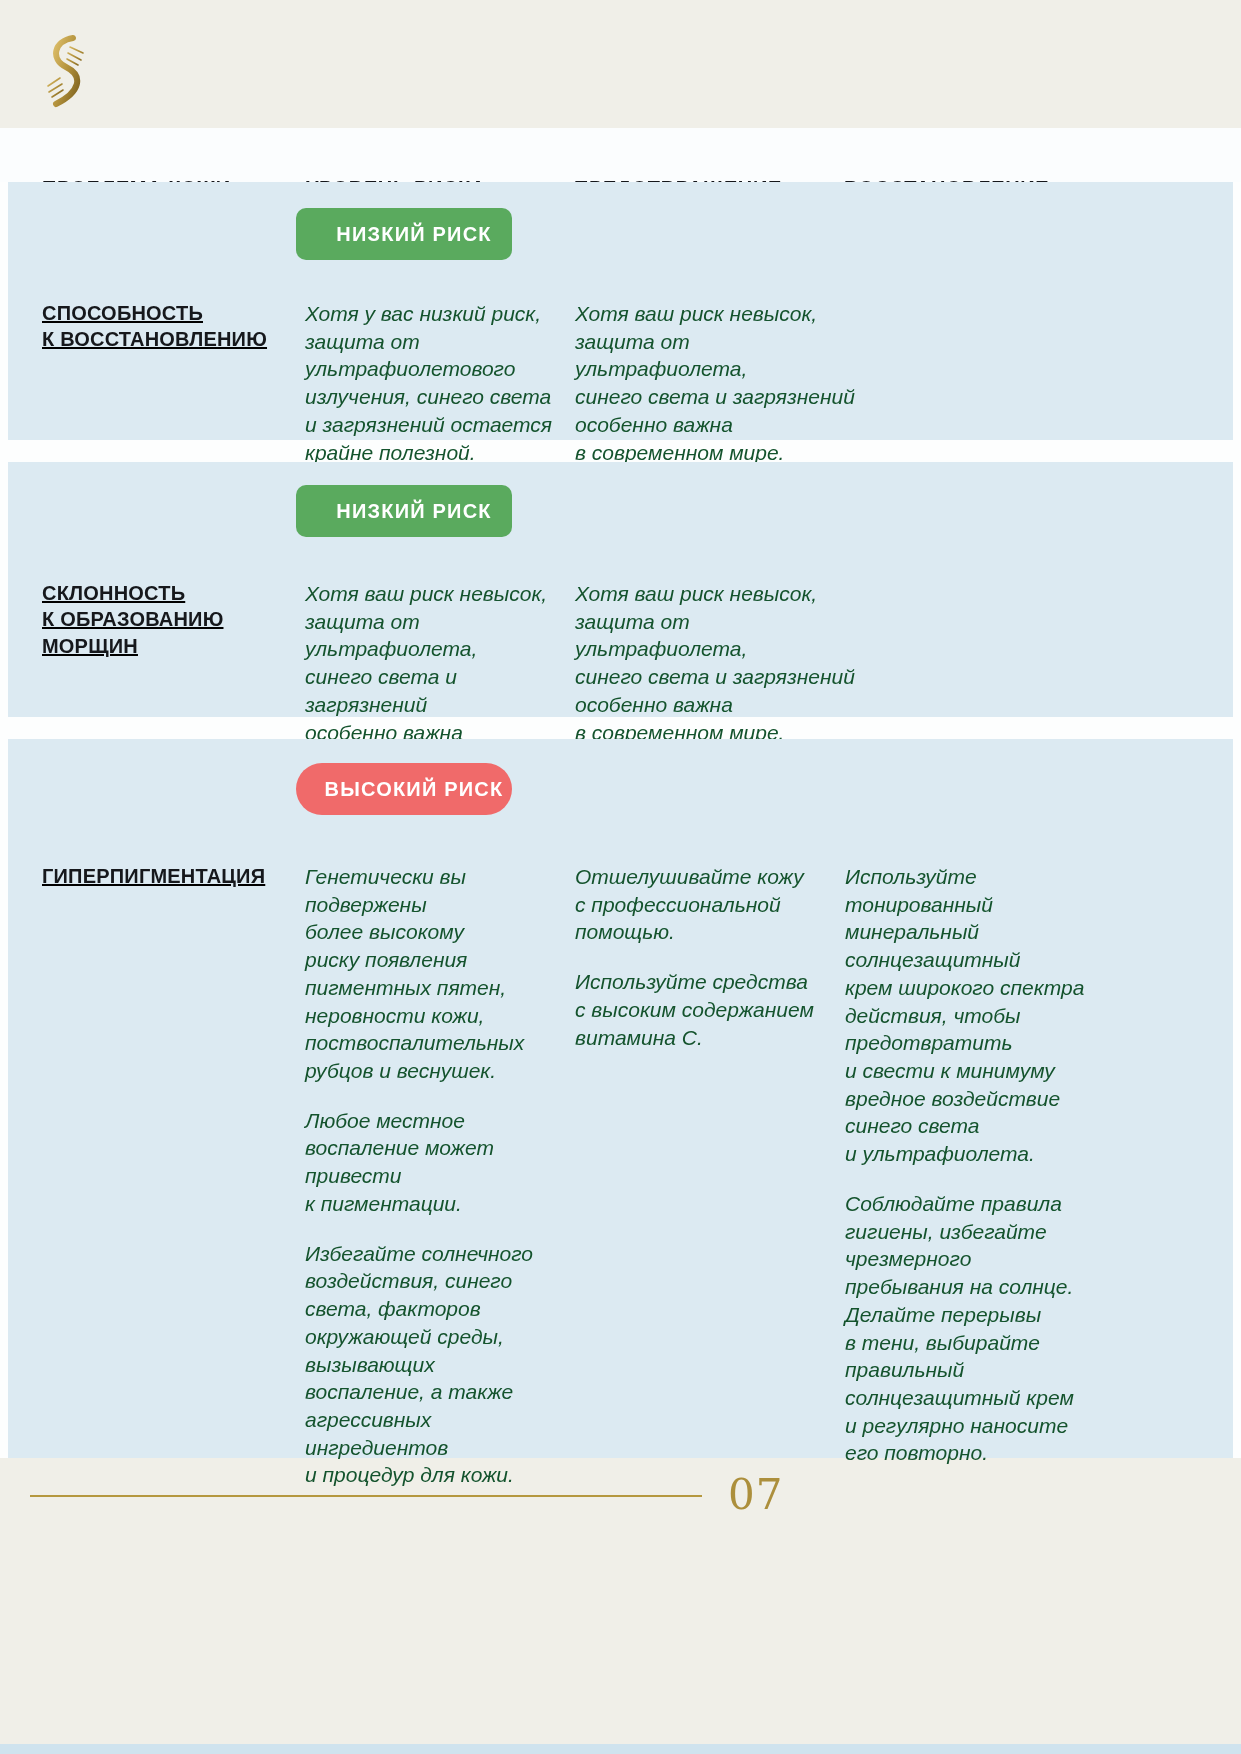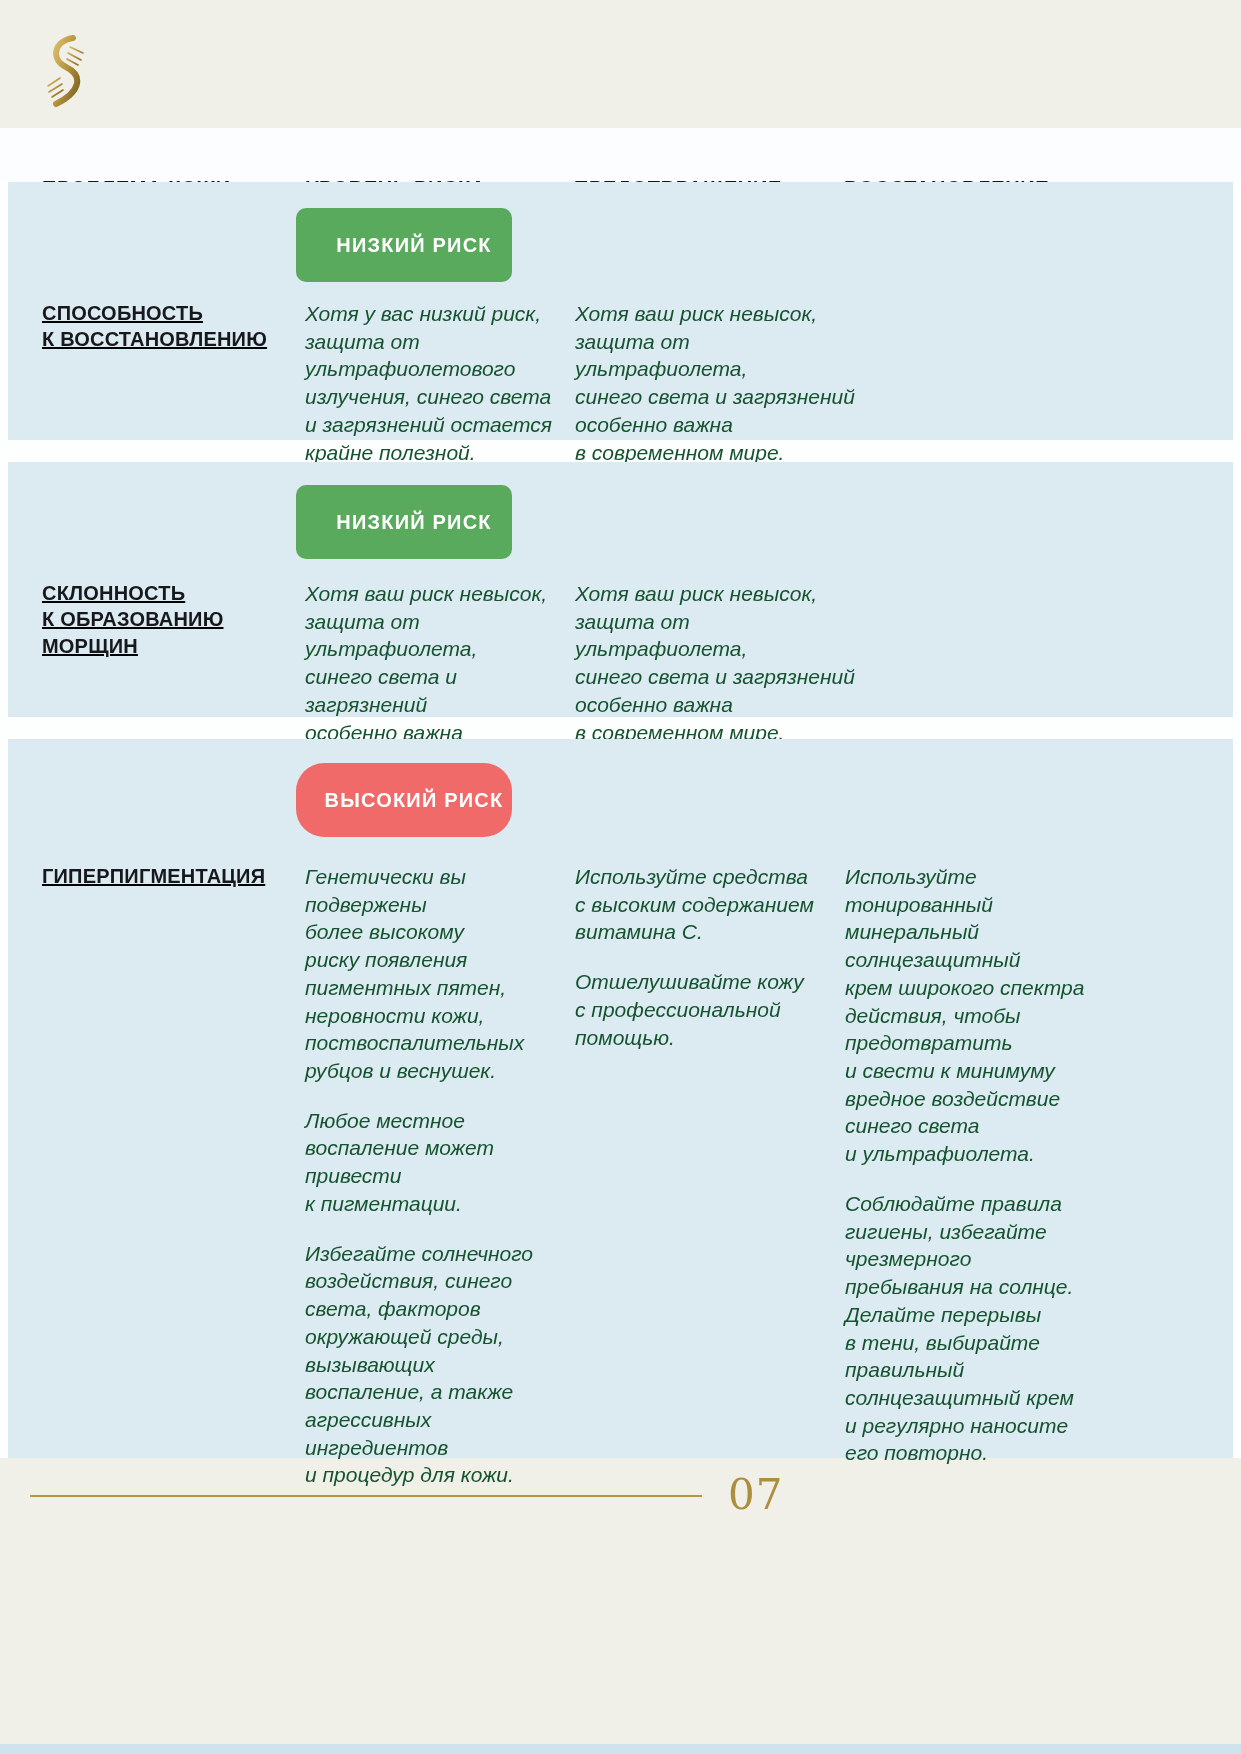--- a/index.html
+++ b/index.html
@@ -37,21 +37,21 @@
   .th-3 { left:574px; }
   .th-4 { left:844px; }
 
   
   .card { position:absolute; left:8px; width:1225px; background:#dceaf2; }
   .card-1 { top:182px; height:258px; }
   .card-2 { top:462px; height:255px; }
   .card-3 { top:739px; height:719px; }
 
   .badge {
-    position:absolute; left:288px; width:216px; height:74px;
+    position:absolute; left:288px; width:216px; height:52px;
     border-radius:10px; display:flex; align-items:center; justify-content:center;
     color:#ffffff; font-size:20px; font-weight:700; letter-spacing:1.2px;
     white-space:nowrap;
     padding-left:20px;
   }
   .badge[data-risk="low"]  { background:#5aaa5e; }
   .badge[data-risk="high"] { background:#f06a6a; }
   .card-1 .badge { top:26px; }
   .card-2 .badge { top:23px; }
   .card-3 .badge { top:24px;border-radius:28px; }
@@ -186,26 +186,26 @@
 воздействия, синего
 света, факторов
 окружающей среды,
 вызывающих
 воспаление, а также
 агрессивных
 ингредиентов
 и процедур для кожи.</p>
     </div>
     <div class="col col-prevent">
+      <p class="para">Отшелушивайте кожу
+с профессиональной
+помощью.</p>
       <p class="para">Используйте средства
 с высоким содержанием
 витамина С.</p>
-      <p class="para">Отшелушивайте кожу
-с профессиональной
-помощью.</p>
     </div>
     <div class="col col-recover">
       <p class="para">Используйте
 тонированный
 минеральный
 солнцезащитный
 крем широкого спектра
 действия, чтобы
 предотвратить
 и свести к минимуму

